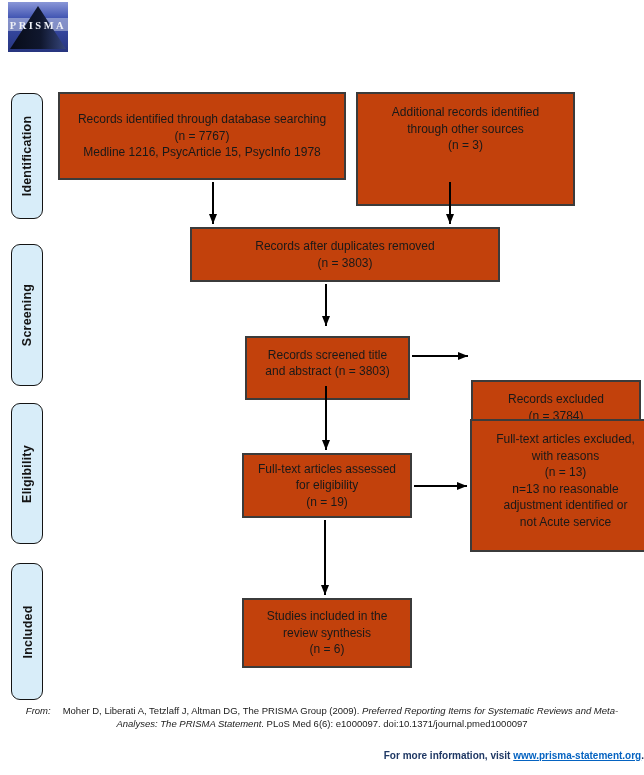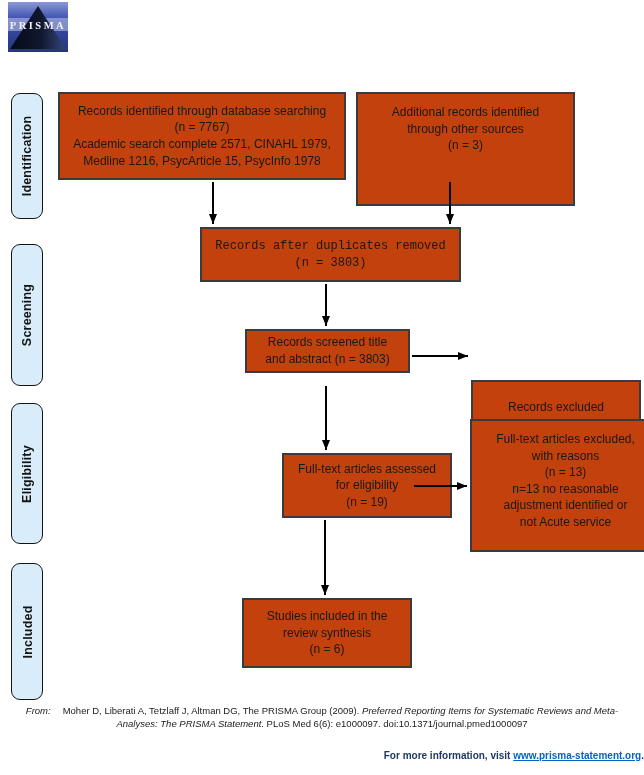--- a/index.html
+++ b/index.html
@@ -74,45 +74,45 @@
   <div class="stage" style="top:403px;height:139px;">
     <span>Eligibility</span>
   </div>
   <div class="stage" style="top:563px;height:135px;">
     <span>Included</span>
   </div>
 
   <div class="box" style="left:58px;top:92px;width:288px;height:88px;">
     <div>Records identified through database searching</div>
     <div>(n = 7767)</div>
-    <div>Academic search complete 2571, CINAHL 1979,</div>
     <div>Medline 1216, PsycArticle 15, PsycInfo 1978</div>
   </div>
 
   <div class="box top-align" style="left:356px;top:92px;width:219px;height:114px;">
     <div>Additional records identified</div>
     <div>through other sources</div>
     <div>(n = 3)</div>
   </div>
 
-  <div class="box" style="left:200px;top:227px;width:261px;height:55px;font-family:Liberation Mono, monospace;">
+  <div class="box" style="left:190px;top:227px;width:310px;height:55px;">
     <div>Records after duplicates removed</div>
     <div>(n = 3803)</div>
   </div>
 
-  <div class="box" style="left:245px;top:329px;width:165px;height:44px;">
+  <div class="box" style="left:245px;top:336px;width:165px;height:64px;justify-content:flex-end;">
     <div>Records screened title</div>
     <div>and abstract (n = 3803)</div>
   </div>
 
   <div class="box" style="left:471px;top:344px;width:170px;height:55px;margin-top:36px;">
     <div>Records excluded</div>
+    <div>(n = 3784)</div>
   </div>
 
-  <div class="box" style="left:242px;top:453px;width:170px;height:65px;margin-left:40px;">
+  <div class="box" style="left:242px;top:453px;width:170px;height:65px;">
     <div>Full-text articles assessed</div>
     <div>for eligibility</div>
     <div>(n = 19)</div>
   </div>
 
   <div class="box top-align" style="left:470px;top:419px;width:191px;height:133px;">
     <div>Full-text articles excluded,</div>
     <div>with reasons</div>
     <div>(n = 13)</div>
     <div>n=13 no reasonable</div>

